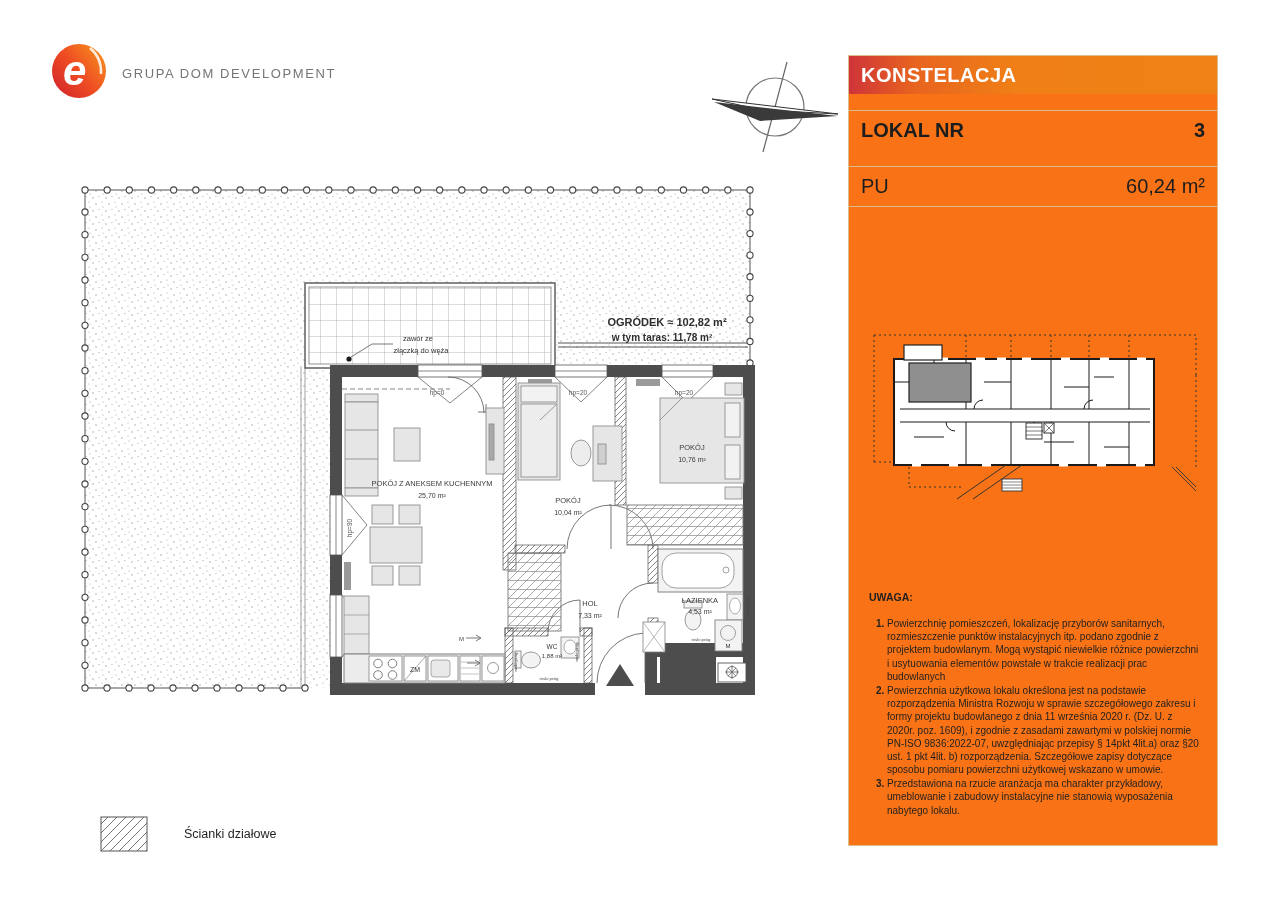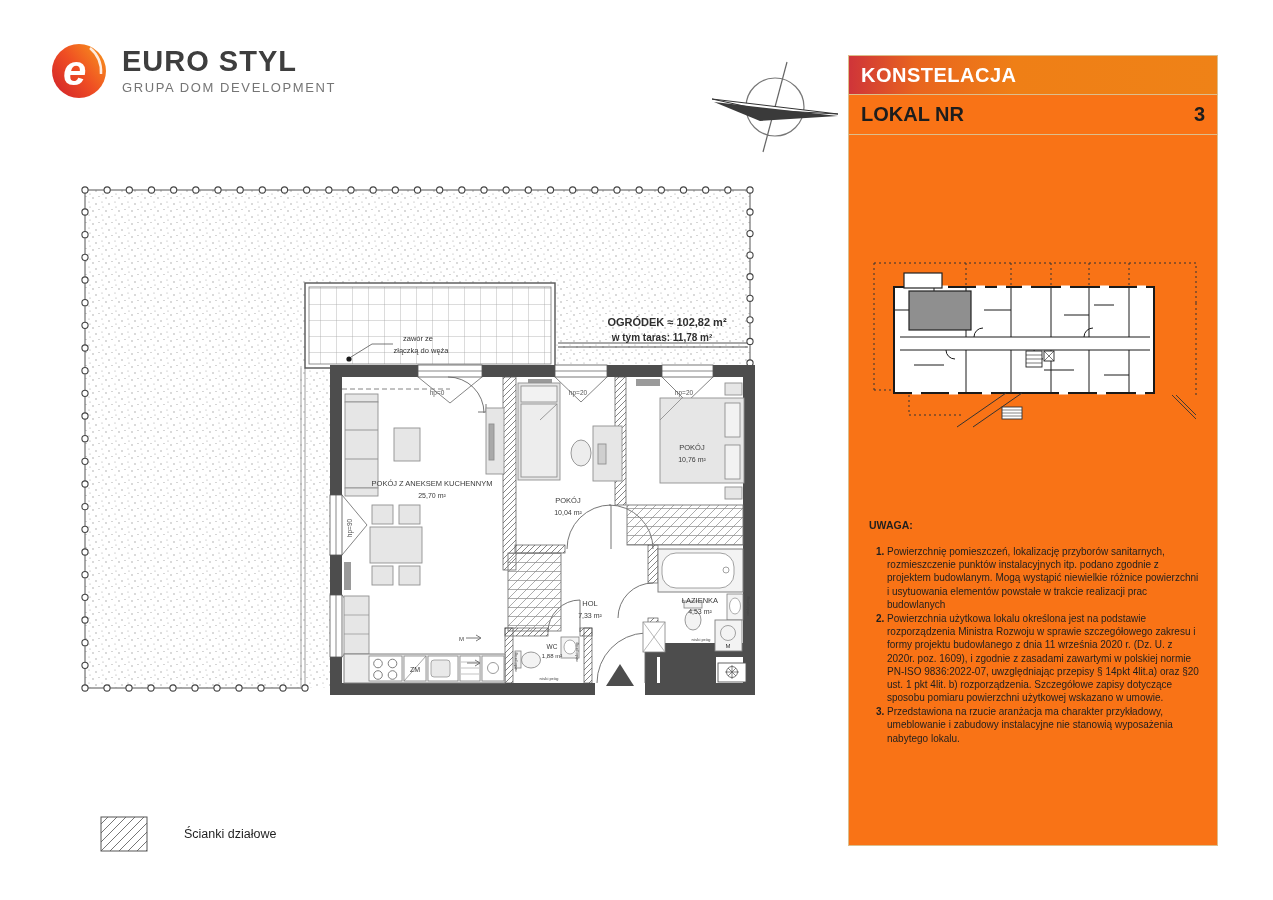--- a/index.html
+++ b/index.html
@@ -9,21 +9,21 @@
   .logo{position:absolute;left:50px;top:42px;display:flex;align-items:center;gap:14px;}
   .logo-text .brand{font-size:29px;font-weight:700;color:#3e3e3e;letter-spacing:1px;line-height:1;}
   .logo-text .sub{font-size:13px;color:#757575;letter-spacing:1.6px;margin-top:4px;}
   
   .panel{position:absolute;left:848px;top:55px;width:370px;height:791px;
          border:1px solid #dcbe8c;box-sizing:border-box;background:#f97316;}
   .banner{height:38px;background:linear-gradient(to right,#cf3439 0%,#e8641f 18%,#ef7f16 45%,#ef8217 100%);
           color:#fff;font-size:20px;font-weight:700;display:flex;align-items:center;
           padding-left:12px;letter-spacing:.5px;}
   .prow{height:40px;border-top:1px solid #dcbe8c;display:flex;align-items:center;
-        justify-content:space-between;padding:4px 12px;font-size:20px;color:#1d1d1d;box-sizing:border-box;}
+        justify-content:space-between;padding:4px 12px;font-size:20px;color:#1d1d1d;box-sizing:border-box;margin-top:16px;}
   .prow .lab{font-weight:400;}
   .prow.first .lab,.prow.first .val{font-weight:700;}
   .pcontent{position:relative;border-top:1px solid #dcbe8c;height:592px;}
   .miniplan{position:absolute;left:5px;top:110px;}
   .notes{position:absolute;left:20px;top:384px;width:332px;color:#1f1f1f;}
   .notes .ntitle{font-size:10.5px;font-weight:700;margin:0 0 14px 0;}
   .notes ol{margin:2px;padding-left:16px;font-size:10px;line-height:1.32;}
   .notes li{margin-bottom:1px;}
   .notes li::marker{font-weight:700;}
   
@@ -43,21 +43,20 @@
           <stop offset="0" stop-color="#d2232b"></stop>
             <stop offset="0.5" stop-color="#ef4e23"></stop>
           <stop offset="1" stop-color="#f7941d"></stop>
         </linearGradient>
       </defs>
       <circle cx="29" cy="29" r="27" fill="url(#flame)"></circle>
       <text x="13" y="43" font-family="'DejaVu Serif', serif" font-style="italic" font-weight="700" font-size="42" fill="#ffffff">e</text>
       <path d="M40,6 Q52,16 51,32" stroke="#ffffff" stroke-width="2.5" fill="none" opacity="0.85"></path>
     </svg>
     <div class="logo-text">
-      <div class="brand">EURO STYL</div>
       <div class="sub">GRUPA DOM DEVELOPMENT</div>
     </div>
   </div>
 
   <svg width="140" height="120" viewBox="0 0 140 120" style="position:absolute;left:705px;top:45px;">
     <line x1="82" y1="17" x2="58" y2="107" stroke="#666" stroke-width="1.2"></line>
     <circle cx="70" cy="62" r="29" fill="none" stroke="#777" stroke-width="1.2"></circle>
     <polygon points="7,54 133,69 57,65" fill="#ffffff" stroke="#333" stroke-width="1"></polygon>
     <polygon points="9,57 133,71 55,76" fill="#3a3a3a"></polygon>
   </svg>
@@ -365,20 +364,24 @@
     <span class="llabel">Ścianki działowe</span>
   </div>
 
   <aside class="panel">
     <div class="banner">KONSTELACJA</div>
 
     <div class="prow first">
       <span class="lab">LOKAL NR</span>
       <span class="val">3</span>
     </div>
+    <div class="prow">
+      <span class="lab">PU</span>
+      <span class="val">60,24 m²</span>
+    </div>
 
     <div class="pcontent">
 
       <svg class="miniplan" width="358" height="190" viewBox="0 0 358 190">
         <g stroke="#333" stroke-width="1" stroke-dasharray="2 3" fill="none">
           <path d="M20,18 H300 M300,18 H342 V58 M342,58 V150 M20,18 V145 M20,145 H55 V170 H90 M90,170 H110"></path>
           <path d="M112,18 V42 M157,18 V42 M197,18 V42 M235,18 V42 M275,18 V42"></path>
         </g>
         <path d="M318,150 L342,174 M322,150 L342,170" stroke="#333" stroke-width="0.9" fill="none"></path>
         <rect x="40" y="42" width="260" height="106" fill="#ffffff" stroke="#1a1a1a" stroke-width="2"></rect>

